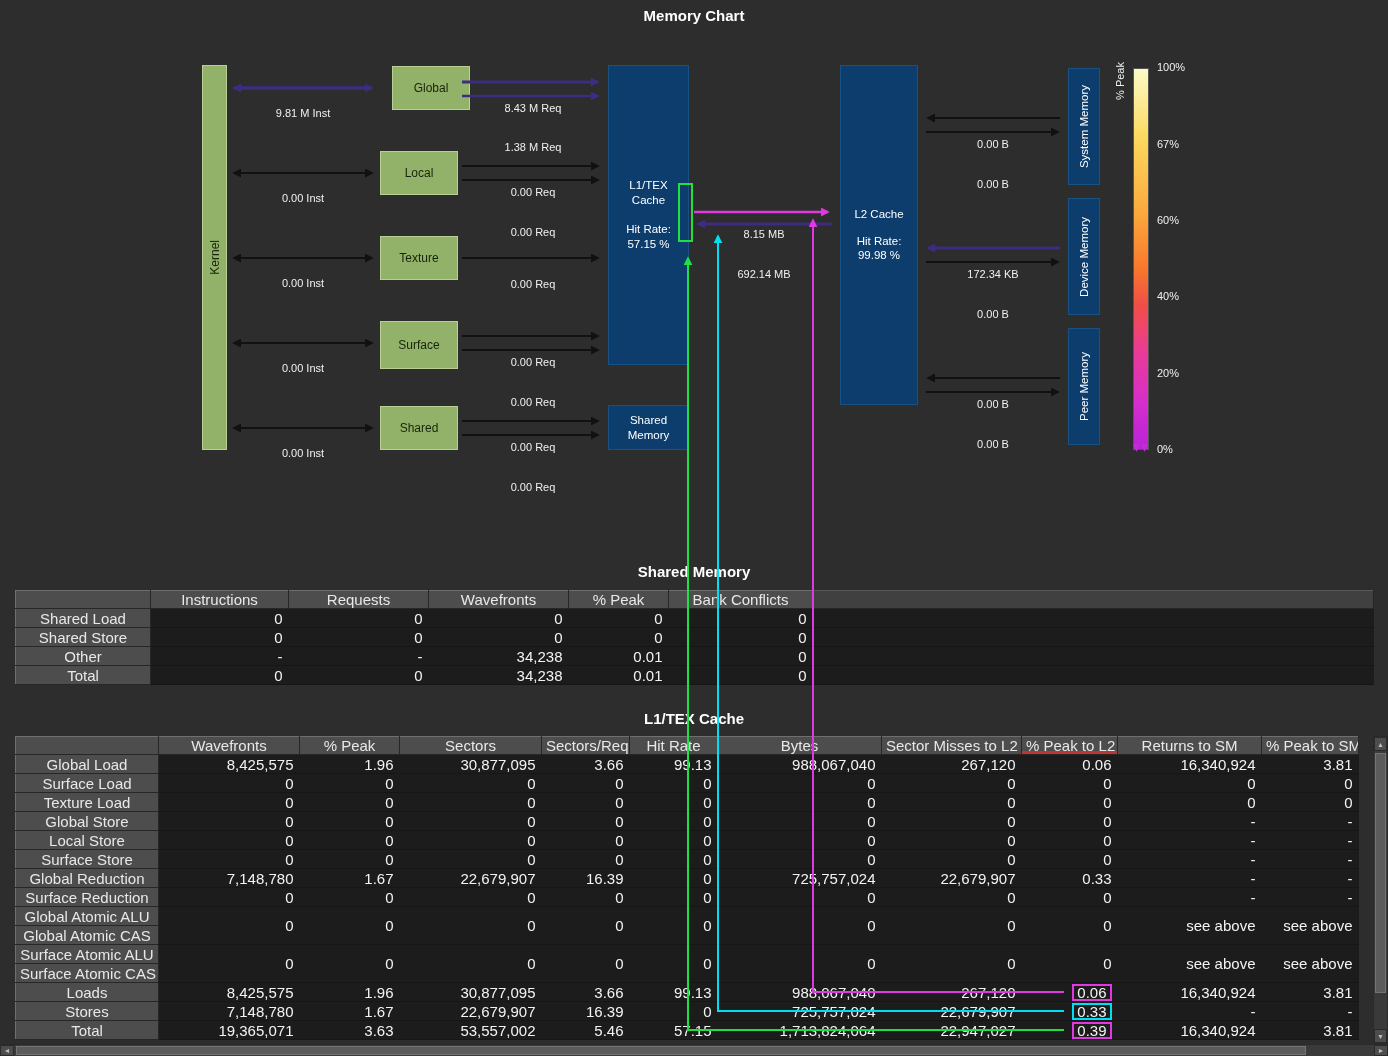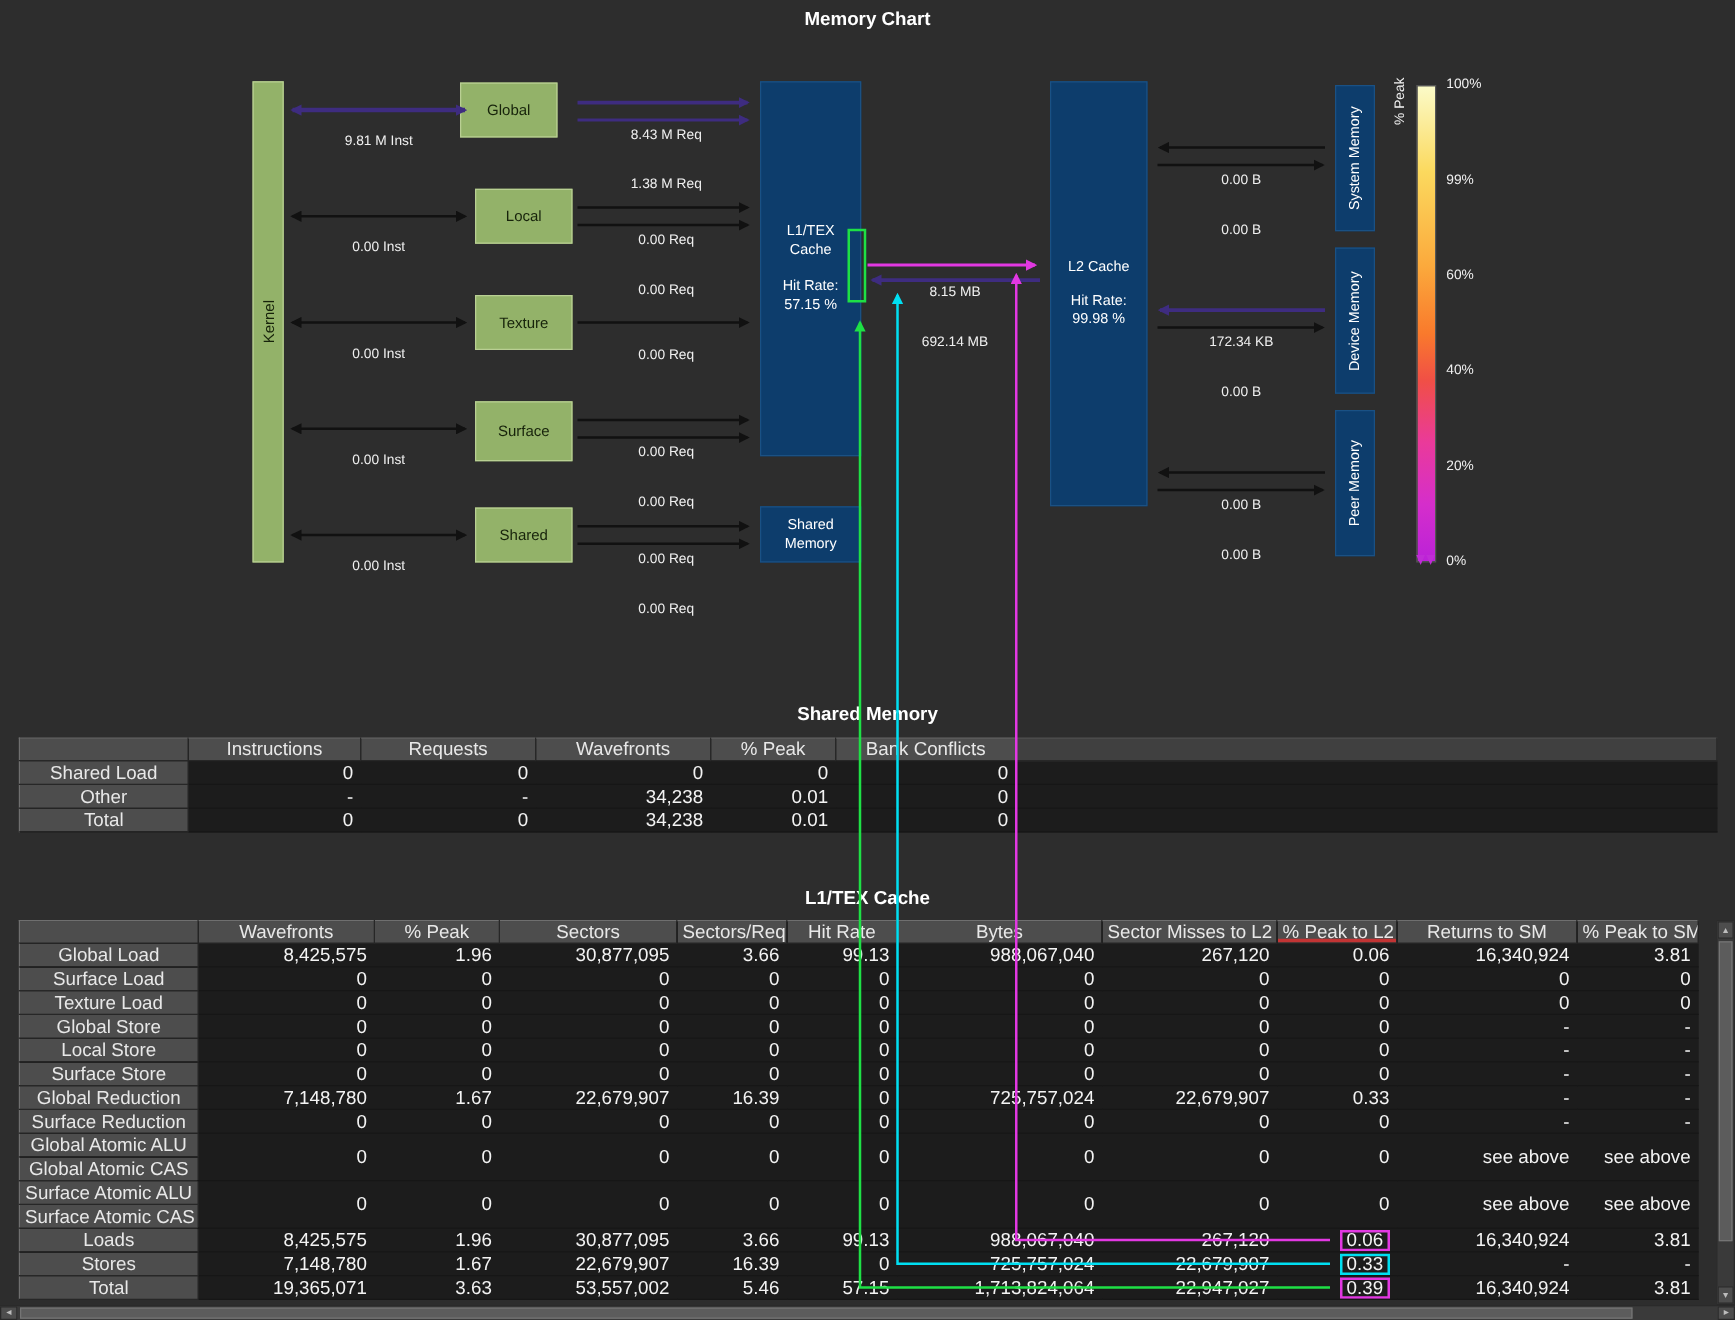--- a/index.html
+++ b/index.html
@@ -86,21 +86,21 @@
 </style>
 </head>
 <body>
 
 <div class="chart-title" style="top:7px">Memory Chart</div>
 
 <div class="greenbox" style="left:202px;top:65px;width:25px;height:385px">
   <span class="vtext">Kernel</span>
 </div>
 
-<div class="greenbox" style="left:368px;top:66px;width:78px;height:44px">
+<div class="greenbox" style="left:392px;top:66px;width:78px;height:44px">
     <span>Global</span>
   </div>
 <div class="greenbox" style="left:380px;top:151px;width:78px;height:44px">
     <span>Local</span>
   </div>
 <div class="greenbox" style="left:380px;top:236px;width:78px;height:44px">
     <span>Texture</span>
   </div>
 <div class="greenbox" style="left:380px;top:321px;width:78px;height:48px">
     <span>Surface</span>
@@ -131,21 +131,21 @@
 <div class="navybox" style="left:1068px;top:198px;width:32px;height:117px">
     <span class="vtext">Device Memory</span>
   </div>
 <div class="navybox" style="left:1068px;top:328px;width:32px;height:117px">
     <span class="vtext">Peer Memory</span>
   </div>
 
 <div class="scalelabel vtext">% Peak</div>
 <div class="scalebar"></div>
 <div class="scaletick" style="top:61px">100%</div>
-<div class="scaletick" style="top:138px">99%</div>
+<div class="scaletick" style="top:138px">67%</div>
 <div class="scaletick" style="top:214px">60%</div>
 <div class="scaletick" style="top:290px">40%</div>
 <div class="scaletick" style="top:367px">20%</div>
 <div class="scaletick" style="top:443px">0%</div>
 
 <div class="alabel" style="left:303px;top:67px">9.81 M Inst</div>
 <div class="alabel" style="left:303px;top:152px">0.00 Inst</div>
 <div class="alabel" style="left:303px;top:237px">0.00 Inst</div>
 <div class="alabel" style="left:303px;top:322px">0.00 Inst</div>
 <div class="alabel" style="left:303px;top:407px">0.00 Inst</div>
@@ -188,20 +188,29 @@
         <th class="hbtn">Requests</th>
         <th class="hbtn">Wavefronts</th>
         <th class="hbtn">% Peak</th>
         <th class="hbtn">Bank Conflicts</th>
         <th class="hfiller"></th>
       </tr>
     </thead>
     <tbody>
       <tr>
         <td class="lbtn">Shared Load</td>
+        <td class="dcell">0</td>
+        <td class="dcell">0</td>
+        <td class="dcell">0</td>
+        <td class="dcell">0</td>
+        <td class="dcell">0</td>
+        <td class="dfiller"></td>
+      </tr>
+      <tr>
+        <td class="lbtn">Shared Store</td>
         <td class="dcell">0</td>
         <td class="dcell">0</td>
         <td class="dcell">0</td>
         <td class="dcell">0</td>
         <td class="dcell">0</td>
         <td class="dfiller"></td>
       </tr>
       <tr>
         <td class="lbtn">Other</td>
         <td class="dcell">-</td>

